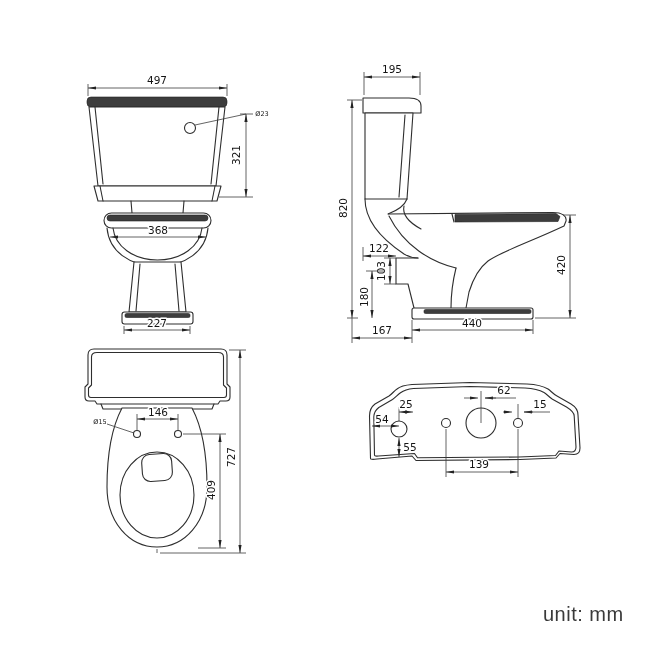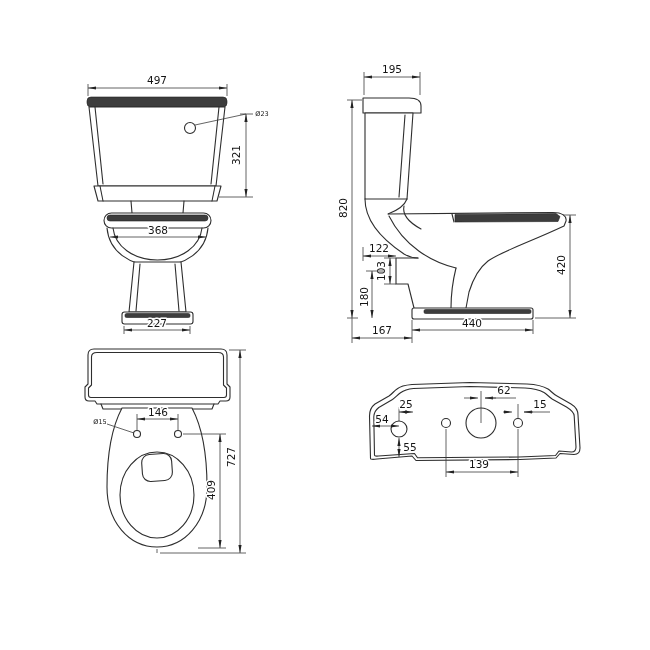--- a/index.html
+++ b/index.html
@@ -245,13 +245,14 @@
 
     <g>
       <line class="d" x1="446" y1="429" x2="446" y2="477"></line>
       <line class="d" x1="518" y1="429" x2="518" y2="477"></line>
       <line class="d" x1="446" y1="472" x2="518" y2="472" marker-start="url(#as)" marker-end="url(#ae)"></line>
       <text class="t" x="479" y="468">139</text>
     </g>
   </g>
 </svg>
 
+<div class="unit">unit: mm</div>
 </div>
 
 </body></html>

